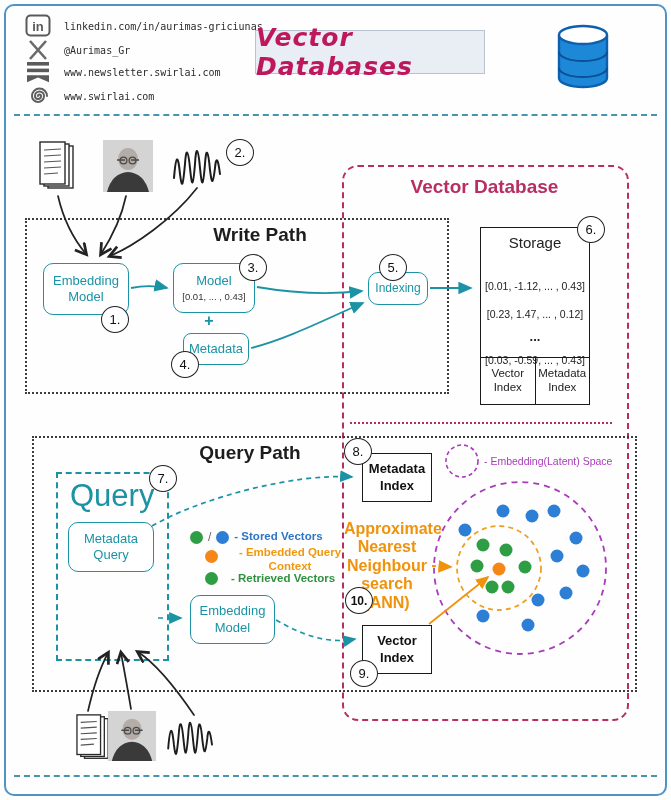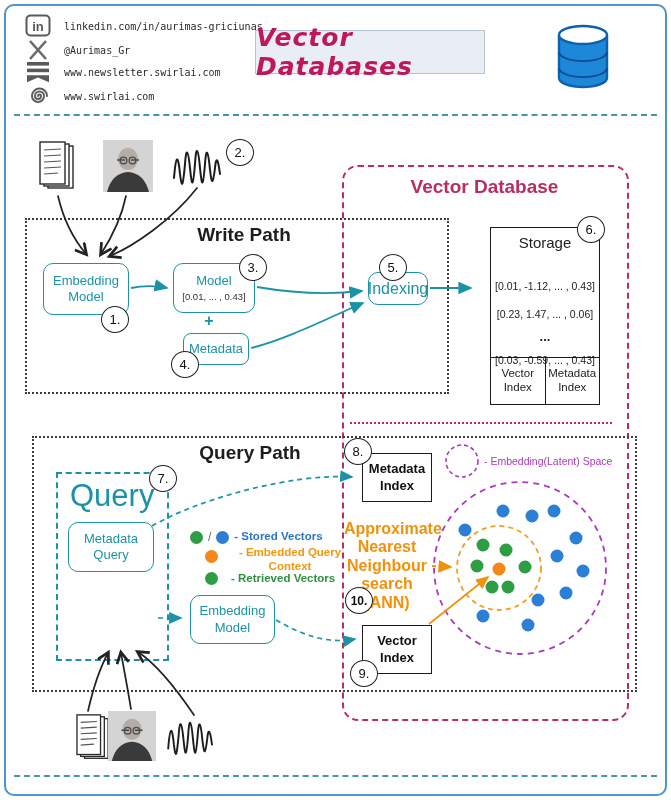--- a/index.html
+++ b/index.html
@@ -201,45 +201,45 @@
       <path d="M4,52 Q9,33 25,32 Q41,33 46,52 Z" fill="#3a3a3a"></path>
     </svg>
   </div>
   <div class="abs" style="left:172px;top:146px;z-index:2;">
     <svg width="54" height="42" viewBox="0 0 54 42">
       <path d="M2,32 C4,8 6,8 8,28 C10,44 11,40 13,18 C14,2 16,2 18,22 C20,42 21,42 23,18 C24,0 26,0 28,22 C30,42 31,42 33,18 C34,2 36,2 38,24 C40,40 41,38 43,22 C44,10 46,12 48,28" fill="none" stroke="#1c1c1c" stroke-width="2" stroke-linecap="round"></path>
     </svg>
   </div>
 
   <div class="dotted-box" style="left:25px;top:218px;width:420px;height:172px;"></div>
-  <div class="seclabel" style="left:189px;top:224px;width:110px;">Write Path</div>
+  <div class="seclabel" style="left:205px;top:224px;width:110px;">Write Path</div>
 
   <div class="tealbox" style="left:43px;top:263px;width:84px;height:50px;">
     <span>Embedding Model</span>
   </div>
   <div class="tealbox" style="left:173px;top:263px;width:80px;height:48px;">
     <span>Model</span>
     <span class="vec-val">[0.01, ... , 0.43]</span>
   </div>
   <div class="plus" style="left:198px;top:312px;width:22px;">+</div>
   <div class="tealbox" style="left:183px;top:333px;width:64px;height:30px;border-radius:8px;">
     <span>Metadata</span>
   </div>
 
   <div class="vdb-box" style="left:342px;top:165px;width:283px;height:552px;"></div>
   <div class="vdb-title" style="left:392px;top:176px;width:185px;">Vector Database</div>
 
-  <div class="tealbox" style="left:368px;top:272px;width:58px;height:31px;font-size:16px;">
+  <div class="tealbox" style="left:368px;top:272px;width:58px;height:31px;font-size:12px;">
     <span>Indexing</span>
   </div>
 
-  <div class="storage" style="left:490px;top:227px;width:108px;height:176px;">
+  <div class="storage" style="left:480px;top:227px;width:108px;height:176px;">
     <div class="st-title">Storage</div>
     <div class="st-row" style="top:52px;">[0.01, -1.12, ... , 0.43]</div>
-    <div class="st-row" style="top:80px;">[0.23, 1.47, ... , 0.06]</div>
+    <div class="st-row" style="top:80px;">[0.23, 1.47, ... , 0.12]</div>
     <div class="st-row" style="top:101px;font-weight:bold;font-size:13px;">...</div>
     <div class="st-row" style="top:126px;">[0.03, -0.59, ... , 0.43]</div>
     <div class="st-foot">
       <div class="st-cell">Vector Index</div>
       <div class="st-cell">Metadata Index</div>
     </div>
   </div>
 
   <div class="crimson-div" style="left:350px;top:422px;width:262px;"></div>
 

